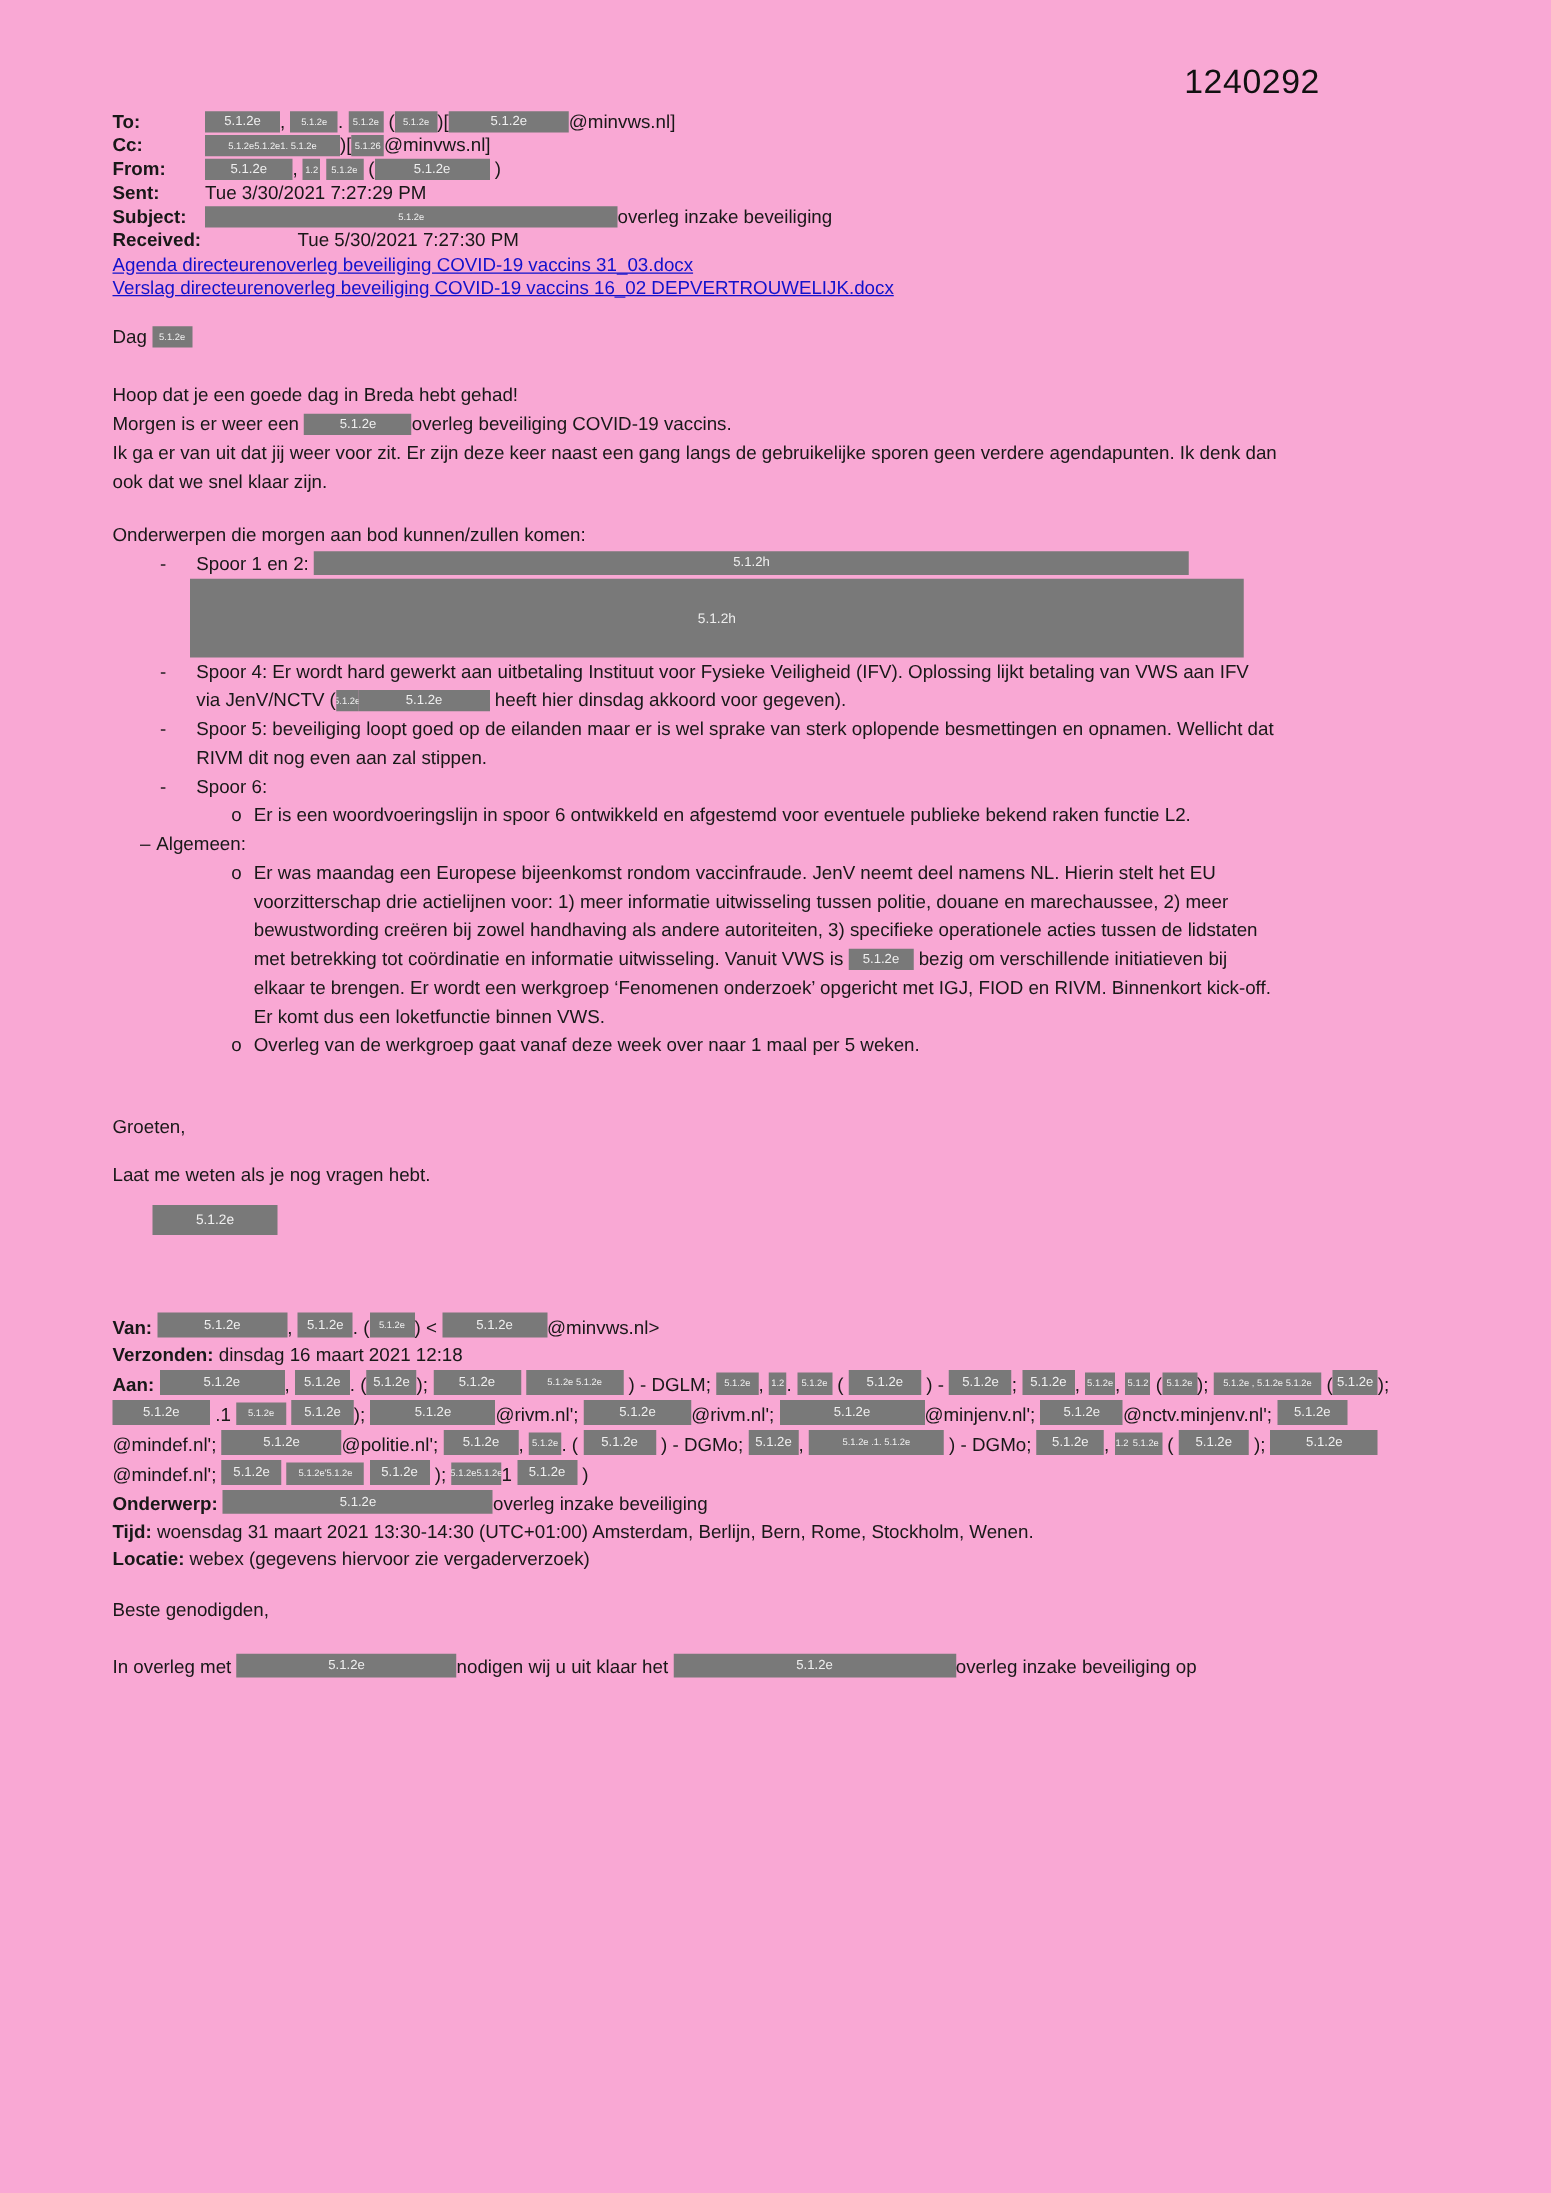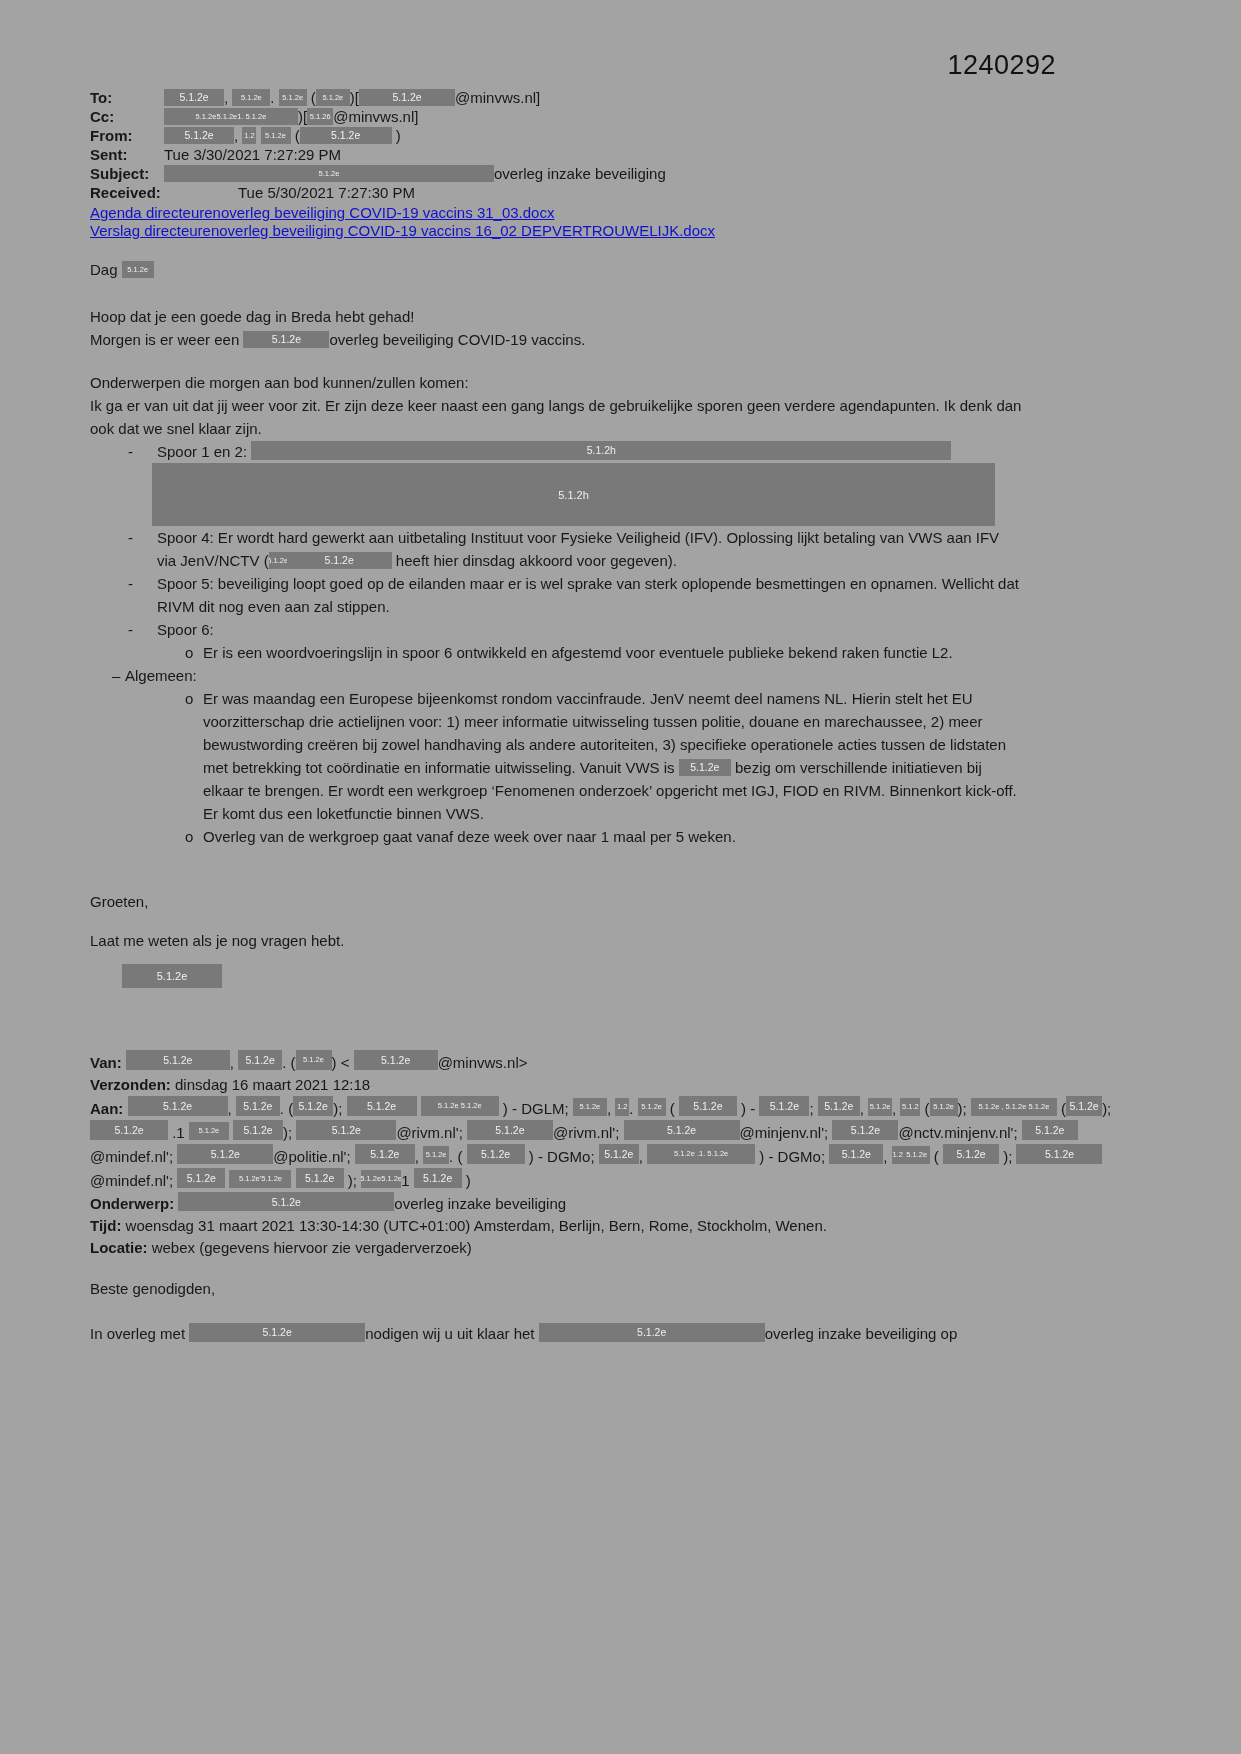--- a/index.html
+++ b/index.html
@@ -1,17 +1,17 @@
 <!DOCTYPE html>
 <html style="--redact-bg: #797979; --link-color: #1111cc;"><head>
 <meta charset="utf-8">
 <style>
   html,body{margin:0;padding:0;background:#ffffff;}
   .page{
-    position:relative;width:1241px;height:1754px;background:#a3a3a3;overflow:hidden;
+    position:relative;width:1241px;height:1754px;background:#f9a8d4;overflow:hidden;
     font-family:"Liberation Sans",sans-serif;color:#181818;font-size:15px;
   }
   .docnum{position:absolute;top:50px;right:185px;font-size:27px;letter-spacing:.5px;color:#111;}
   .content{position:absolute;left:90px;top:88px;width:932px;}
 
   
   .hrow{display:flex;line-height:19px;}
   .hlabel{width:74px;flex:none;font-weight:bold;}
   .hval{flex:1;}
   .hval.recv{padding-left:74px;}
@@ -73,21 +73,21 @@
   <div class="docnum">1240292</div>
 
   <div class="content">
 
     <div class="hrow">
       <span class="hlabel">To:</span>
       <span class="hval"><span class="redact" style="width: 60px;">5.1.2e</span><span class="run">, </span><span class="redact sm" style="width: 38px;">5.1.2e</span><span class="run">. </span><span class="redact sm" style="width: 28px;">5.1.2e</span><span class="run"> (</span><span class="redact sm" style="width: 34px;">5.1.2e</span><span class="run">)[</span><span class="redact" style="width: 96px;">5.1.2e</span><span class="run">@minvws.nl]</span></span>
     </div>
     <div class="hrow">
       <span class="hlabel">Cc:</span>
-      <span class="hval"><span class="redact sm" style="width: 134px;">5.1.2e5.1.2e1. 5.1.2e</span><span class="run">)[</span><span class="redact sm" style="width: 26px;">5.1.26</span><span class="run">@minvws.nl]</span></span>
+      <span class="hval"><span class="redact sm" style="width: 108px;">5.1.2e5.1.2e1. 5.1.2e</span><span class="run">)[</span><span class="redact sm" style="width: 26px;">5.1.26</span><span class="run">@minvws.nl]</span></span>
     </div>
     <div class="hrow">
       <span class="hlabel">From:</span>
       <span class="hval"><span class="redact" style="width: 70px;">5.1.2e</span><span class="run">, </span><span class="redact sm" style="width: 14px;">1.2</span><span class="run"> </span><span class="redact sm" style="width: 30px;">5.1.2e</span><span class="run"> (</span><span class="redact" style="width: 92px;">5.1.2e</span><span class="run"> )</span></span>
     </div>
     <div class="hrow">
       <span class="hlabel">Sent:</span>
       <span class="hval"><span class="run">Tue 3/30/2021 7:27:29 PM</span></span>
     </div>
     <div class="hrow">
@@ -100,23 +100,23 @@
     </div>
 
     <div class="attachments">
       <a class="attachment">Agenda directeurenoverleg beveiliging COVID-19 vaccins 31_03.docx</a>
       <a class="attachment">Verslag directeurenoverleg beveiliging COVID-19 vaccins 16_02 DEPVERTROUWELIJK.docx</a>
     </div>
 
     <div class="para greeting"><span class="run">Dag </span><span class="redact sm" style="width: 32px;">5.1.2e</span></div>
     <div class="para breda">Hoop dat je een goede dag in Breda hebt gehad!</div>
     <div class="para"><span class="run">Morgen is er weer een </span><span class="redact" style="width: 86px;">5.1.2e</span><span class="run">overleg beveiliging COVID-19 vaccins.</span></div>
+    <div class="para">Ik ga er van uit dat jij weer voor zit. Er zijn deze keer naast een gang langs de gebruikelijke sporen geen verdere agendapunten. Ik denk dan ook dat we snel klaar zijn.</div>
+
     <div class="para onderwerpen">Onderwerpen die morgen aan bod kunnen/zullen komen:</div>
-
-    <div class="para">Ik ga er van uit dat jij weer voor zit. Er zijn deze keer naast een gang langs de gebruikelijke sporen geen verdere agendapunten. Ik denk dan ook dat we snel klaar zijn.</div>
 
     <div class="bullet dash">
       <span class="bm">-</span>
       <div class="bt"><span class="run">Spoor 1 en 2: </span><span class="redact" style="width: 700px; height: 19px;">5.1.2h</span></div>
     </div>
     <div class="big-redact">5.1.2h</div>
 
     <div class="bullet dash">
       <span class="bm">-</span>
       <div class="bt"><span class="run">Spoor 4: Er wordt hard gewerkt aan uitbetaling Instituut voor Fysieke Veiligheid (IFV). Oplossing lijkt betaling van VWS aan IFV via JenV/NCTV (</span><span class="redact sm" style="width: 18px;">5.1.2e</span><span class="redact" style="width: 105px;">5.1.2e</span><span class="run"> heeft hier dinsdag akkoord voor gegeven).</span></div>

